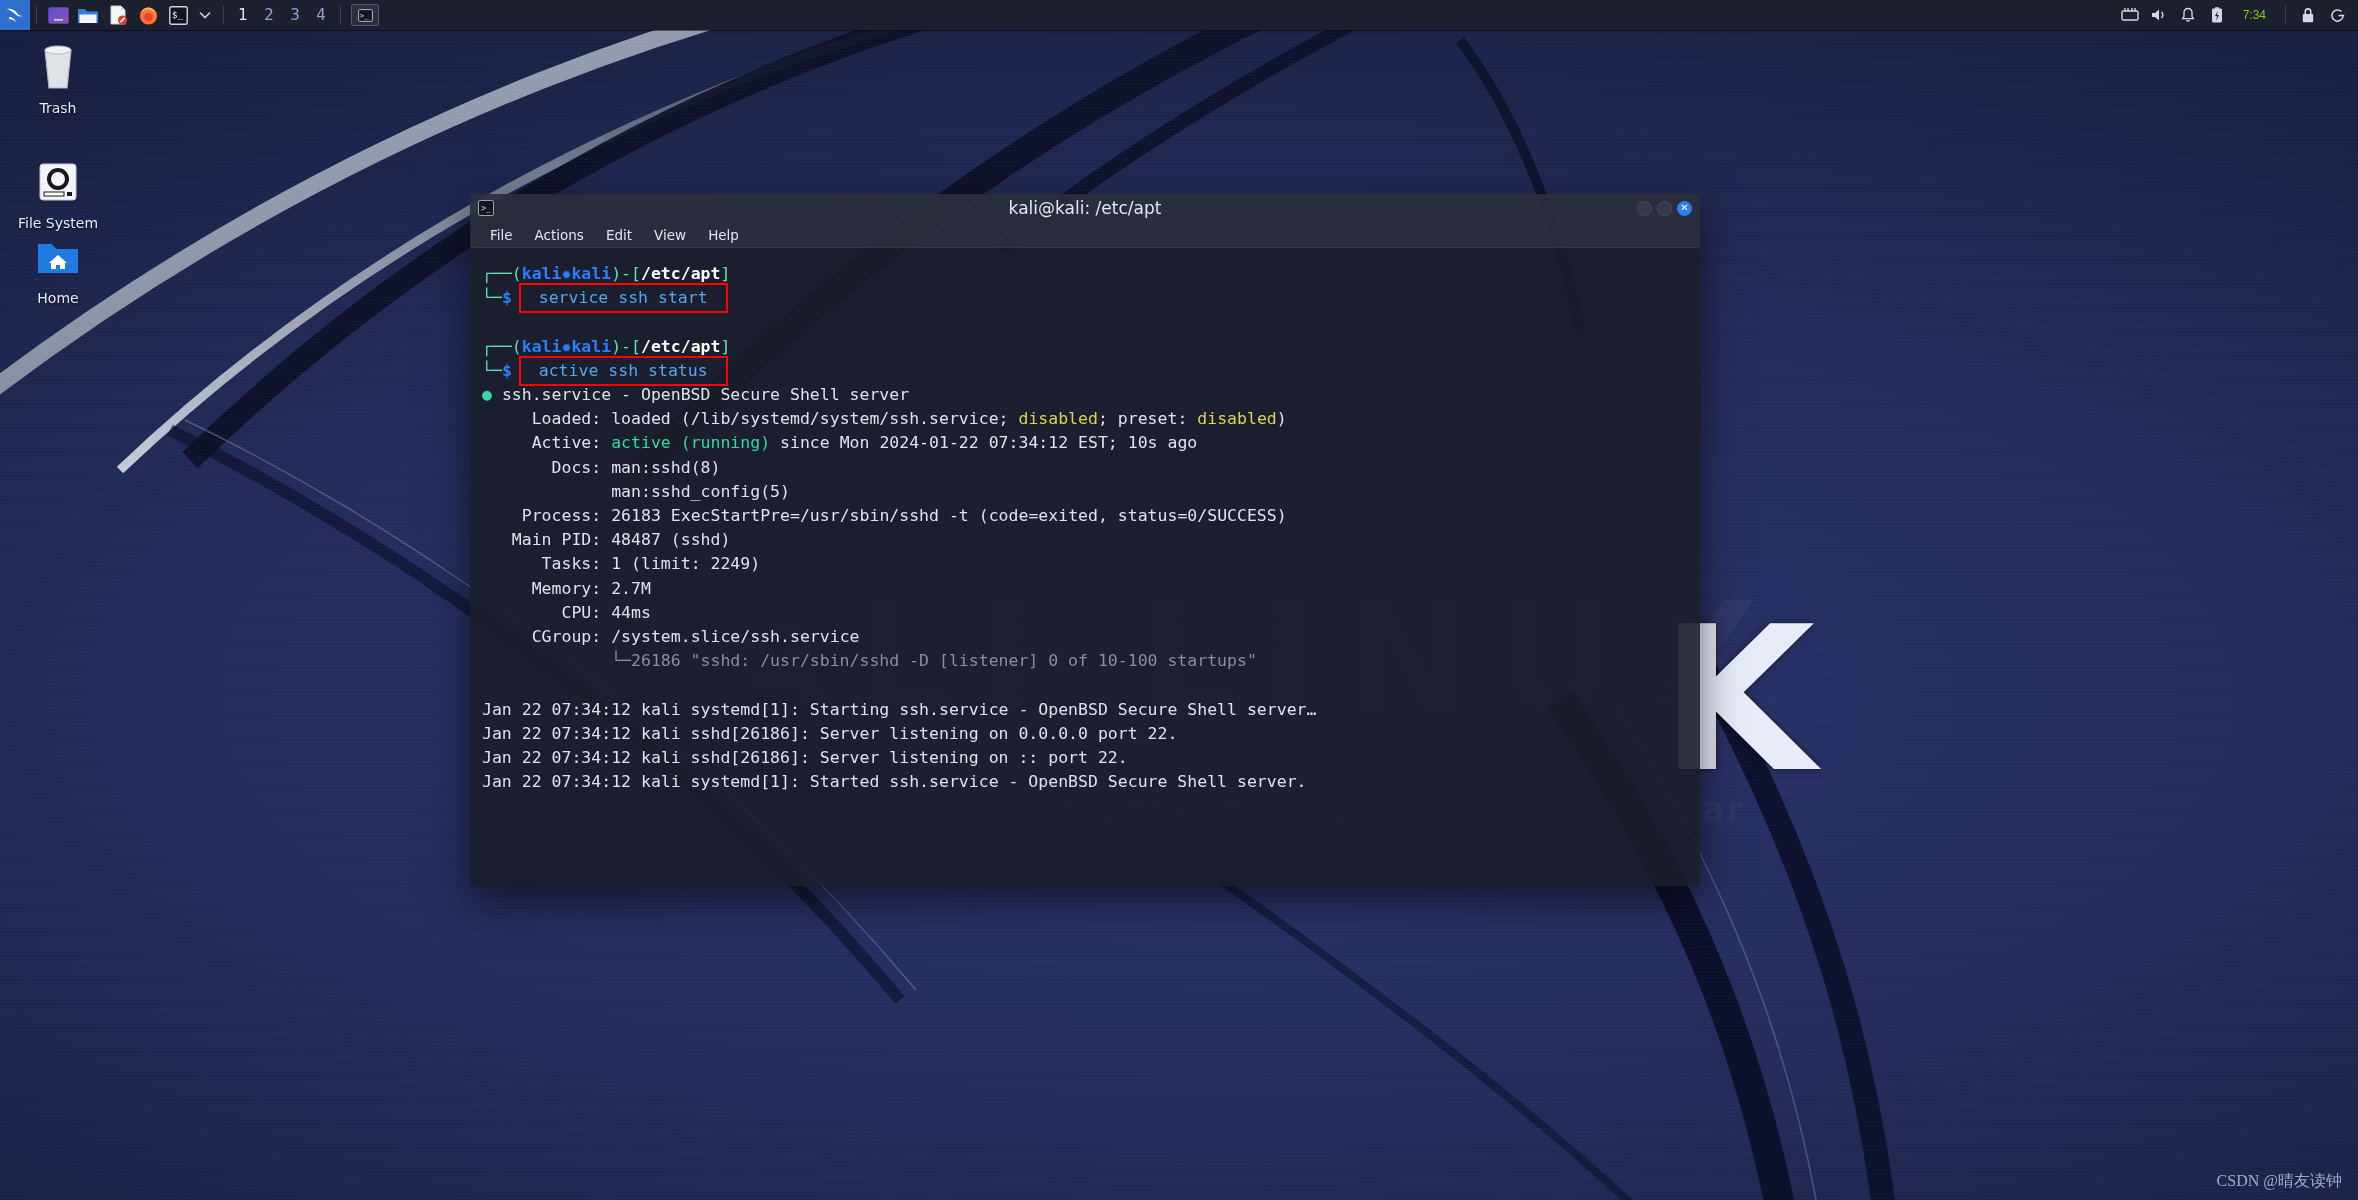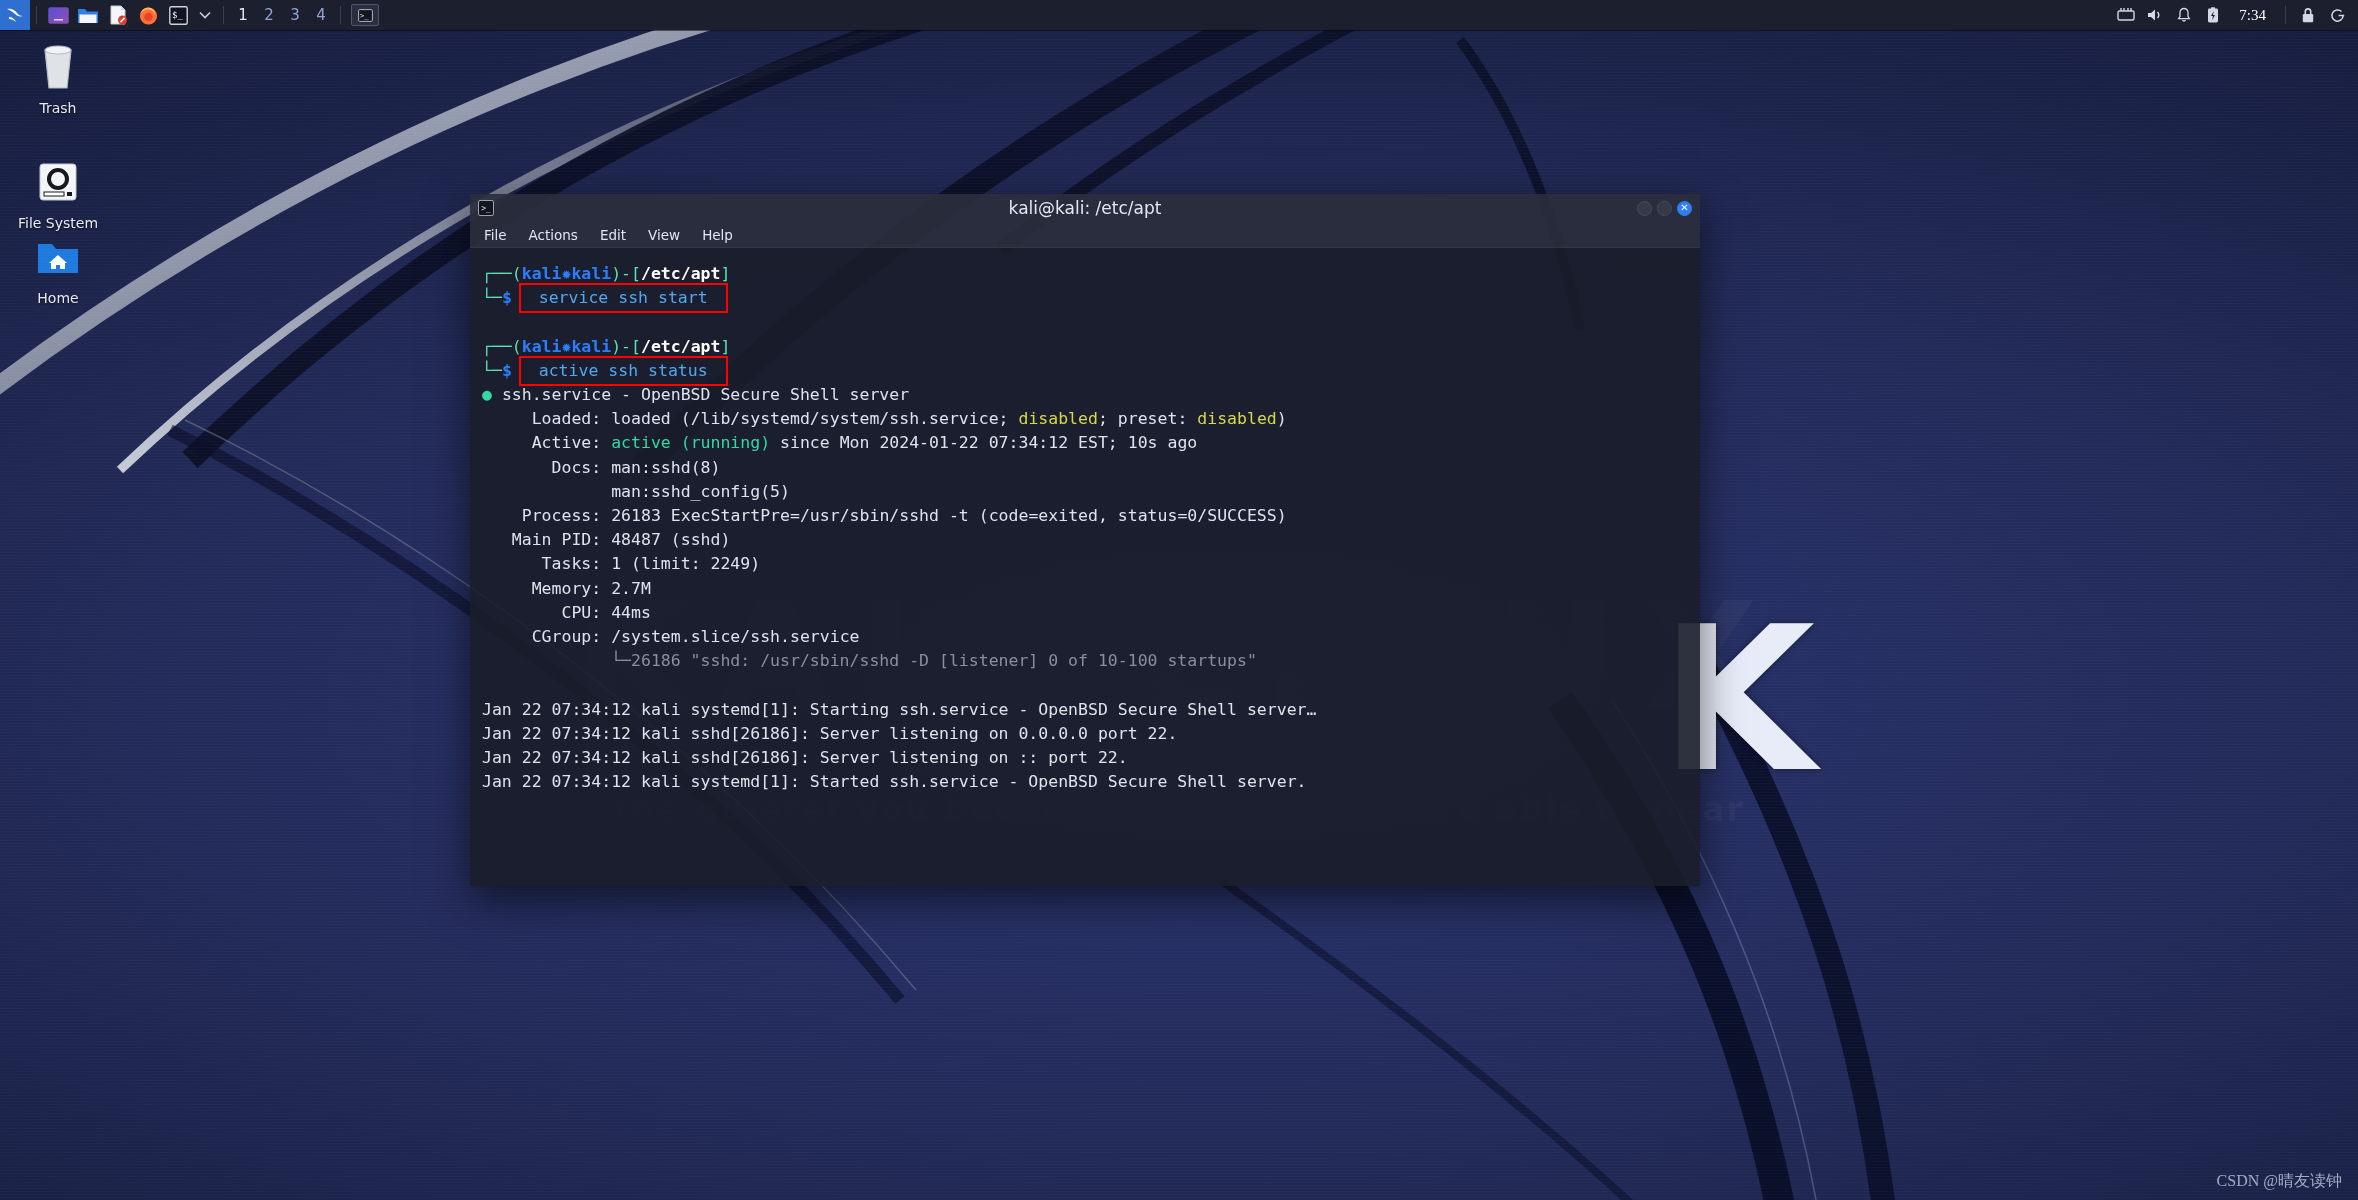--- a/index.html
+++ b/index.html
@@ -120,24 +120,24 @@
     color: #8fa4d8;
     flex: none;
   }
   .ws-num.active { color: #dfe4f2; }
 
   .panel-spacer { flex: 1 1 auto; }
 
   #tray { display: flex; align-items: center; gap: 3px; padding-right: 8px; }
   .tray-icon { width: 26px; height: 30px; display:flex; align-items:center; justify-content:center; flex:none;}
   #clock {
-    font-size: 15px;
-    color: #ffffff;
+    font-size: 12px;
+    color: #84cc16;
     padding: 0 10px;
-    font-family: Liberation Serif, serif;
+    font-family: Liberation Sans, sans-serif;
     white-space: nowrap;
   }
 
   
   #taskbar-item {
     width: 28px; height: 22px;
     border: 1px solid #50566d;
     background: #2a2e3e;
     display:flex; align-items:center; justify-content:center;
     border-radius: 2px;
@@ -227,21 +227,21 @@
     justify-content: center;
     font-size: 10px;
     font-weight: 700;
     line-height: 1;
   }
   #menubar {
     height: 26px;
     background: rgba(42,46,60,0.92);
     display: flex;
     align-items: center;
-    padding-left: 10px;
+    padding-left: 16px;
     gap: 14px;
     font-size: 13.5px;
     color: #e2e5ee;
     flex: none;
     border-bottom: 1px solid rgba(255,255,255,0.05);
   }
   #menubar .mi { padding: 2px 4px; cursor: default; }
 
   #term-body {
     flex: 1 1 auto;

